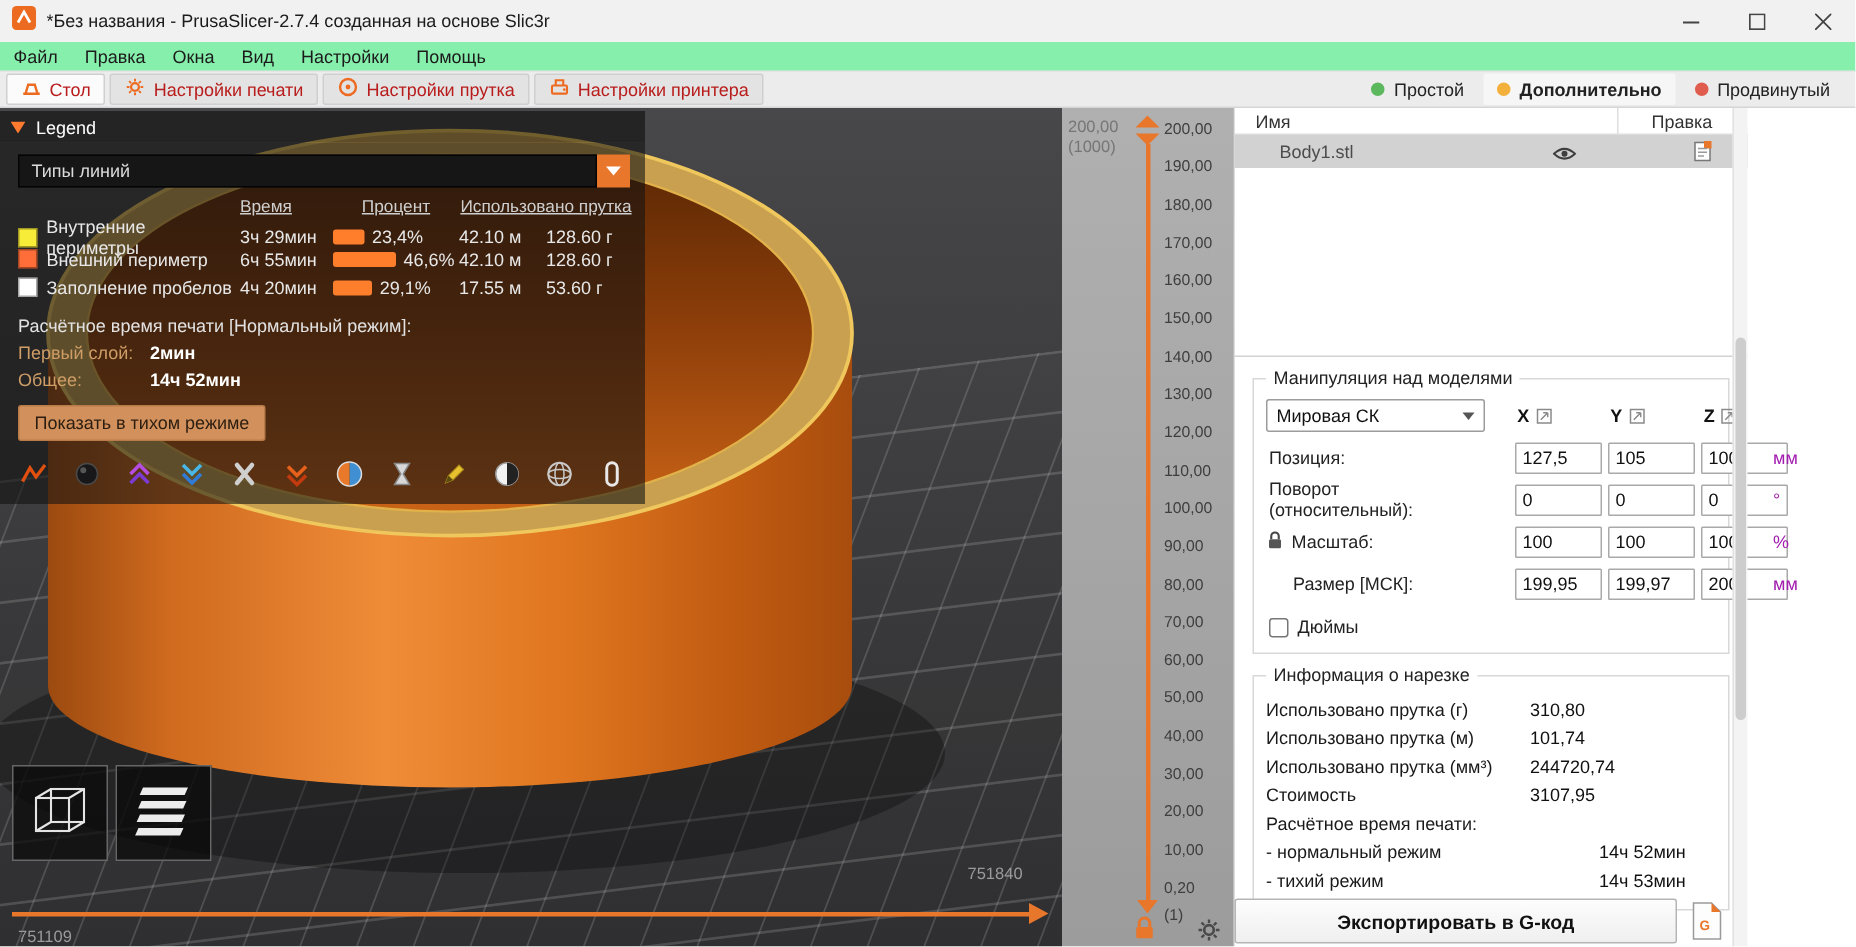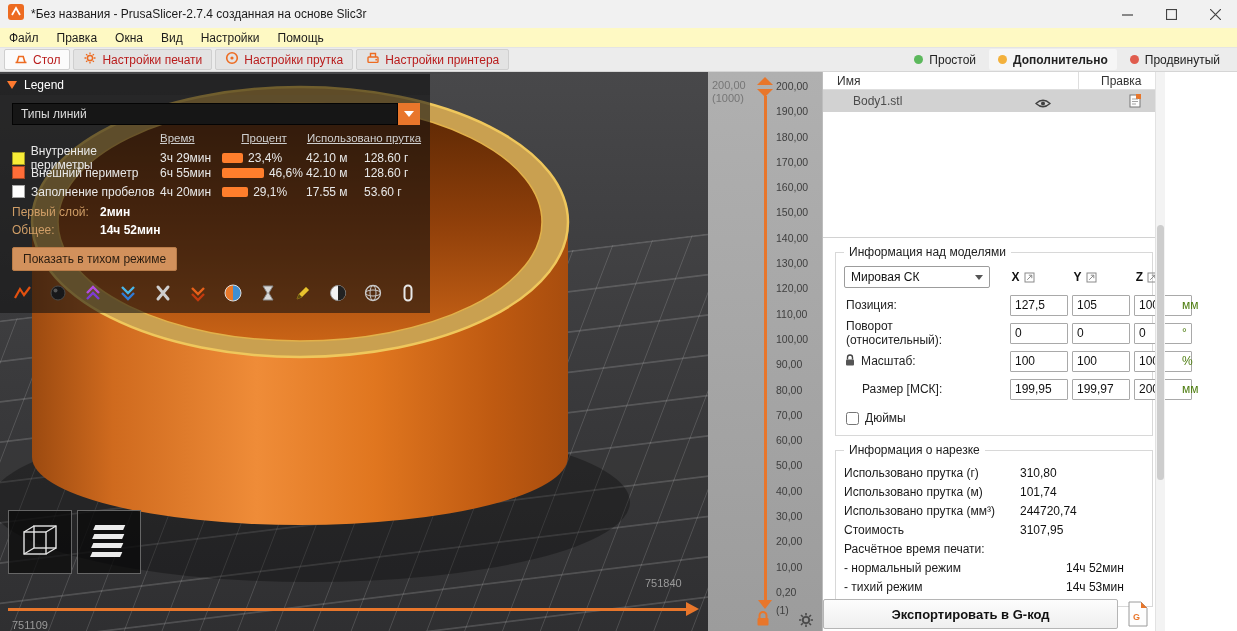--- a/index.html
+++ b/index.html
@@ -6,21 +6,21 @@
   html,body { width:1237px; height:631px; overflow:hidden; }
   body { position:relative; font-family:"Liberation Sans", sans-serif; background:#fff; color:#111; }
 
   
   .titlebar { position:absolute; left:0; top:0; width:1237px; height:28px; background:#f1f1f1; display:flex; align-items:center; padding-left:8px; gap:7px; }
   .titlebar .title { font-size:12px; color:#1b1b1b; }
   .win-controls { position:absolute; right:0; top:0; height:28px; display:flex; }
   .wbtn { width:44px; height:28px; display:flex; align-items:center; justify-content:center; }
 
   
-  .menubar { position:absolute; left:0; top:28px; width:1237px; height:20px; background:#fef9c3; border-bottom:1px solid #e4e4e4; display:flex; align-items:center; }
+  .menubar { position:absolute; left:0; top:28px; width:1237px; height:20px; background:#86efac; border-bottom:1px solid #e4e4e4; display:flex; align-items:center; }
   .menu-item { font-size:12px; color:#1b1b1b; padding:0 9px; line-height:20px; }
 
   
   .tabbar { position:absolute; left:0; top:48px; width:1237px; height:24px; background:#ececec; border-bottom:1px solid #d5d5d5; display:flex; align-items:center; padding-left:4px; gap:3px; }
   .tab { display:flex; align-items:center; gap:5px; height:21px; padding:0 9px; border:1px solid #cfcfcf; background:#e3e3e3; border-radius:2px; font-size:12px; color:#b91c1c; }
   .tab.selected { background:#fbfbfb; }
   .modes { margin-left:auto; display:flex; align-items:center; gap:4px; padding-right:8px; }
   .mode { display:flex; align-items:center; gap:6px; height:21px; padding:0 9px; font-size:12px; color:#222; }
   .mode.selected { font-weight:bold; background:#f6f6f6; border-radius:2px; }
   .dot { width:9px; height:9px; border-radius:50%; display:inline-block; }
@@ -100,21 +100,21 @@
   .gtitle { position:absolute; top:-8px; left:8px; background:#fff; padding:0 5px; font-size:12px; color:#222; }
 
   .mgrid { display:grid; grid-template-columns:146px 58px 58px 58px 28px; column-gap:4px; row-gap:4px; grid-auto-rows:24px; align-items:center; }
   .dd { height:22px; border:1px solid #9c9c9c; border-radius:2px; background:#fff; display:flex; align-items:center; padding:0 6px; font-size:12px; color:#111; }
   .dd .chev { margin-left:auto; width:0; height:0; border-left:4px solid transparent; border-right:4px solid transparent; border-top:5px solid #555; }
   .axis { display:flex; align-items:center; justify-content:center; gap:4px; font-weight:bold; font-size:12px; color:#111; }
   .mlabel { font-size:12px; color:#222; padding-left:2px; }
   .mlabel.withlock { display:flex; align-items:center; gap:5px; padding-left:0; }
   .mlabel.indent { padding-left:18px; }
   input.num { width:58px; height:21px; border:1px solid #a9a9a9; border-radius:1px; font-family:"Liberation Sans",sans-serif; font-size:12px; padding:0 4px; color:#111;margin-left:16px; }
-  .unit { font-size:12px; color:#4d7c0f; padding-left:2px; }
+  .unit { font-size:12px; color:#a21caf; padding-left:2px; }
   .cbrow { margin:10px 0 0 2px; display:flex; align-items:center; gap:6px; font-size:12px; color:#222; }
   .cbrow input { width:13px; height:13px; }
 
   .irow { display:grid; grid-template-columns:176px 1fr; font-size:12px; color:#1a1a1a; padding:2.5px 0; }
   .irow .ival { color:#111; }
   .irow.time .ival { padding-left:46px; }
 
   .exportrow { position:absolute; left:0; right:12px; bottom:2px; display:flex; gap:5px; align-items:center; }
   .export-btn { flex:1; height:30px; font-family:"Liberation Sans",sans-serif; font-weight:bold; font-size:13px; color:#111; background:linear-gradient(#fdfdfd,#efefef); border:1px solid #b5b5b5; border-radius:2px; }
   .export-icon-btn { width:30px; height:30px; display:flex; align-items:center; justify-content:center; }
@@ -286,20 +286,21 @@
           </span>
         <span>4ч 20мин</span>
         <span class="pcell">
             <span class="pbar" style="width: 26.19px;"></span>
             <span>29,1%</span>
           </span>
         <span>17.55 м</span>
         <span>53.60 г</span>
       </div>
 
+      <div class="est-heading">Расчётное время печати [Нормальный режим]:</div>
       <div class="est-row">
         <span class="est-label">Первый слой:</span>
         <span class="est-value">2мин</span>
       </div>
       <div class="est-row">
         <span class="est-label">Общее:</span>
         <span class="est-value">14ч 52мин</span>
       </div>
 
       <div><span class="stealth-btn">Показать в тихом режиме</span></div>
@@ -476,21 +477,21 @@
         <svg width="13" height="14">
             <rect x="1" y="1" width="10" height="12" fill="#fdfdfd" stroke="#777"></rect>
             <rect x="7" y="0" width="5" height="5" fill="#e8762b"></rect>
             <path d="M3 5 h6 M3 7.5 h6 M3 10 h4" stroke="#999" stroke-width="0.9"></path>
           </svg>
       </span>
     </div>
   </div>
 
   <div class="group">
-    <div class="gtitle">Информация над моделями</div>
+    <div class="gtitle">Манипуляция над моделями</div>
     <div class="mgrid">
       <div class="dd">
         <span>Мировая СК</span>
         <span class="chev"></span>
       </div>
       <div class="axis">
           <span>X</span>
           <svg width="11" height="11">
             <rect x="1" y="1" width="9" height="9" fill="none" stroke="#8a8a8a"></rect>
             <path d="M3.2 7.8 L7.8 3.2 M7.8 3.2 h-3 M7.8 3.2 v3" stroke="#8a8a8a" fill="none"></path>

